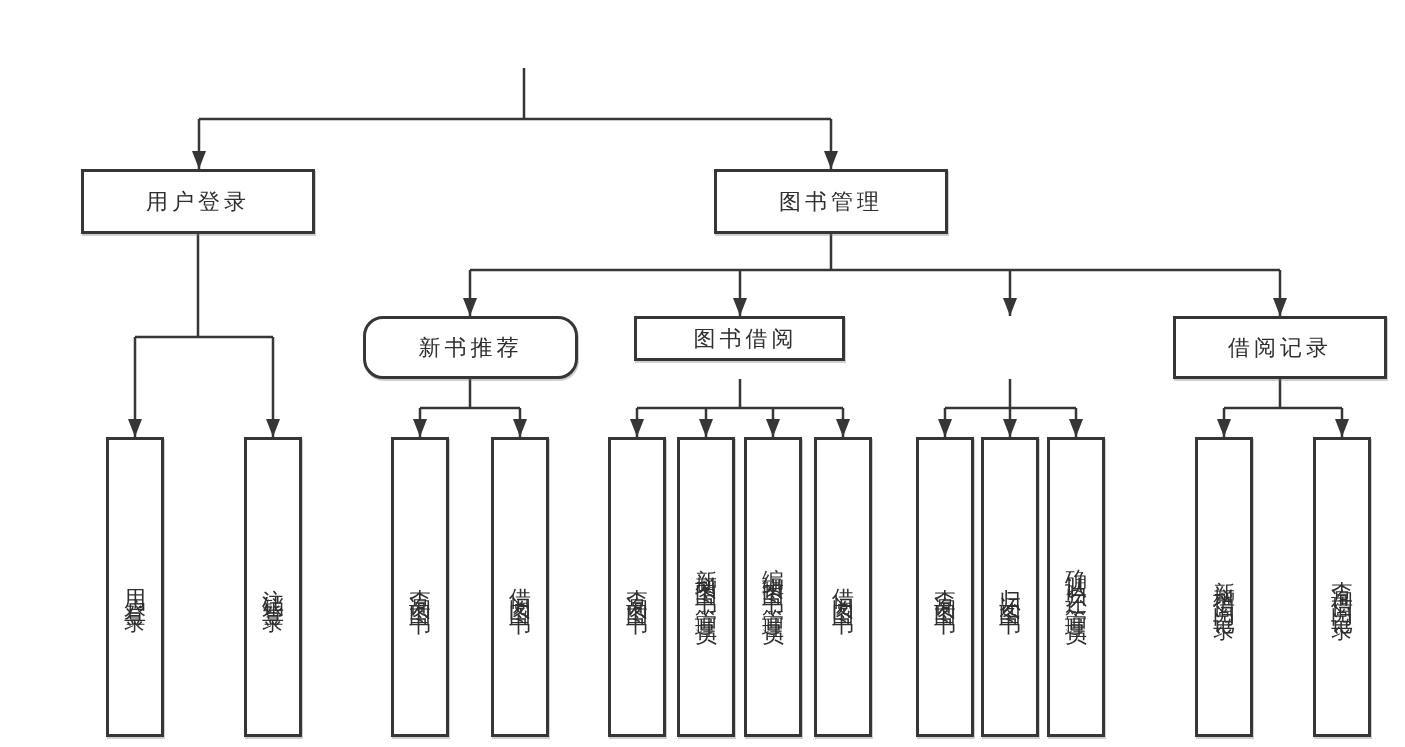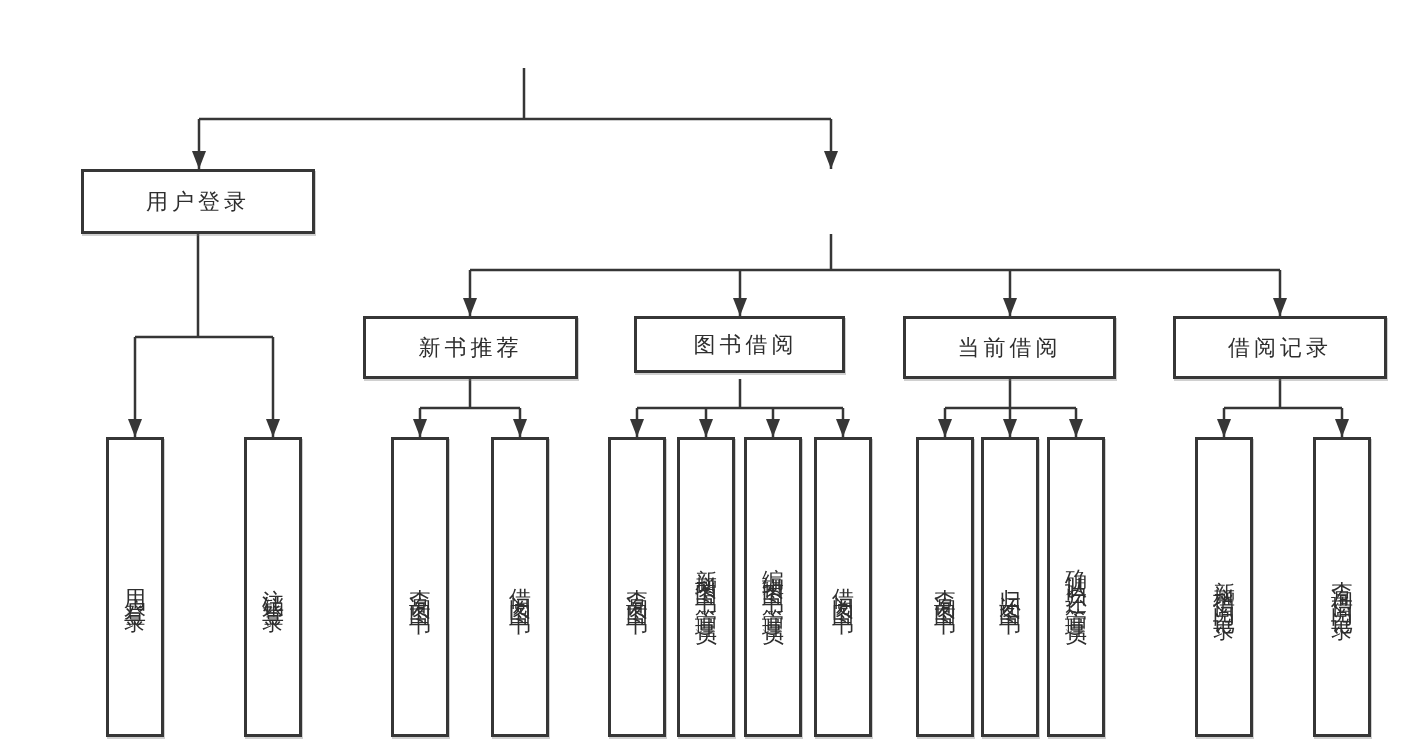--- a/index.html
+++ b/index.html
@@ -39,22 +39,22 @@
     writing-mode: vertical-rl;
     text-orientation: mixed;
     font-size: 22px;
     letter-spacing: 8px;
     line-height: 1;
   }
   
   .n-root    { left: 24px;   top: 13px;  width: 1000px; height: 56px; }
   .n-login   { left: 81px;   top: 169px; width: 234px;  height: 65px; }
   .n-mgmt    { left: 714px;  top: 169px; width: 234px;  height: 65px; }
-  .n-newbook { left: 363px;  top: 316px; width: 215px;  height: 63px; }
-  .n-borrow  { left: 634px;  top: 316px; width: 211px;  height: 57px; padding-left: 12px; }
+  .n-newbook { left: 363px;  top: 316px; width: 215px;  height: 63px; border-radius: 20px; }
+  .n-borrow  { left: 634px;  top: 316px; width: 211px;  height: 45px; padding-left: 12px; }
   .n-current { left: 903px;  top: 316px; width: 213px;  height: 63px; }
   .n-records { left: 1173px; top: 316px; width: 214px;  height: 63px; }
   .lf        { top: 437px; width: 58px; height: 300px; }
   .l1  { left: 106px;  }
   .l2  { left: 244px;  }
   .l3  { left: 391px;  }
   .l4  { left: 491px;  }
   .l5  { left: 608px;  }
   .l6  { left: 677px;  }
   .l7  { left: 744px;  }
@@ -118,24 +118,24 @@
       <line x1="1076" y1="408" x2="1076" y2="437" marker-end="url(#arrow)"></line>
 
       <path d="M1280 379 V408 M1224 408 H1342"></path>
       <line x1="1224" y1="408" x2="1224" y2="437" marker-end="url(#arrow)"></line>
       <line x1="1342" y1="408" x2="1342" y2="437" marker-end="url(#arrow)"></line>
     </g>
   </svg>
 
 
   <div class="node n-login">用户登录</div>
+  <div class="node n-mgmt">图书管理</div>
 
   <div class="node n-newbook">新书推荐</div>
   <div class="node n-borrow">图书借阅</div>
-  <div class="node n-current">当前借阅</div>
   <div class="node n-records">借阅记录</div>
 
   <div class="node leaf lf l1">用户登录</div>
   <div class="node leaf lf l2">注销登录</div>
 
   <div class="node leaf lf l3">查询图书</div>
   <div class="node leaf lf l4">借阅图书</div>
 
   <div class="node leaf lf l5">查询图书</div>
   <div class="node leaf lf l6">新增图书（管理员）</div>

